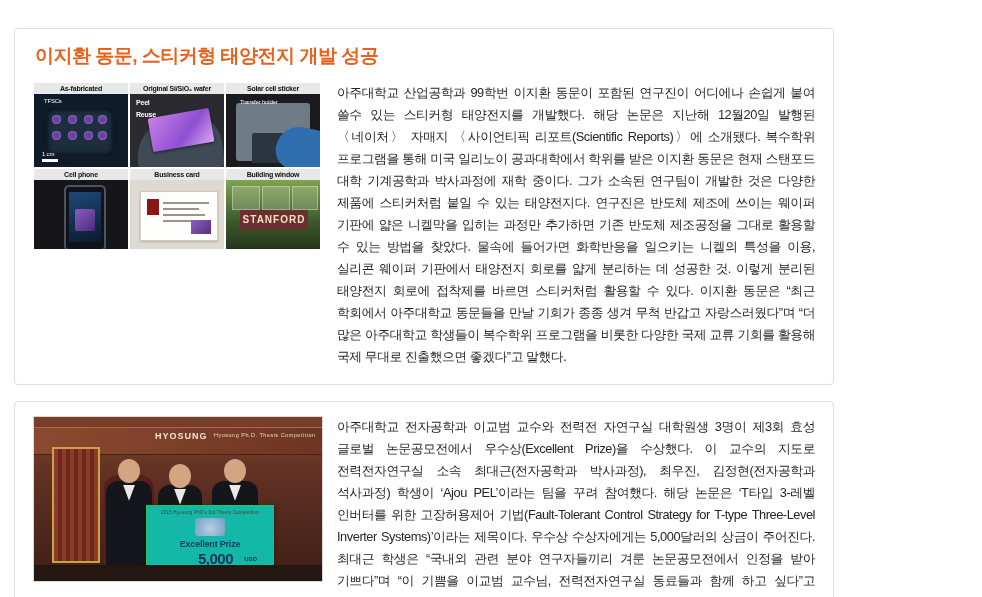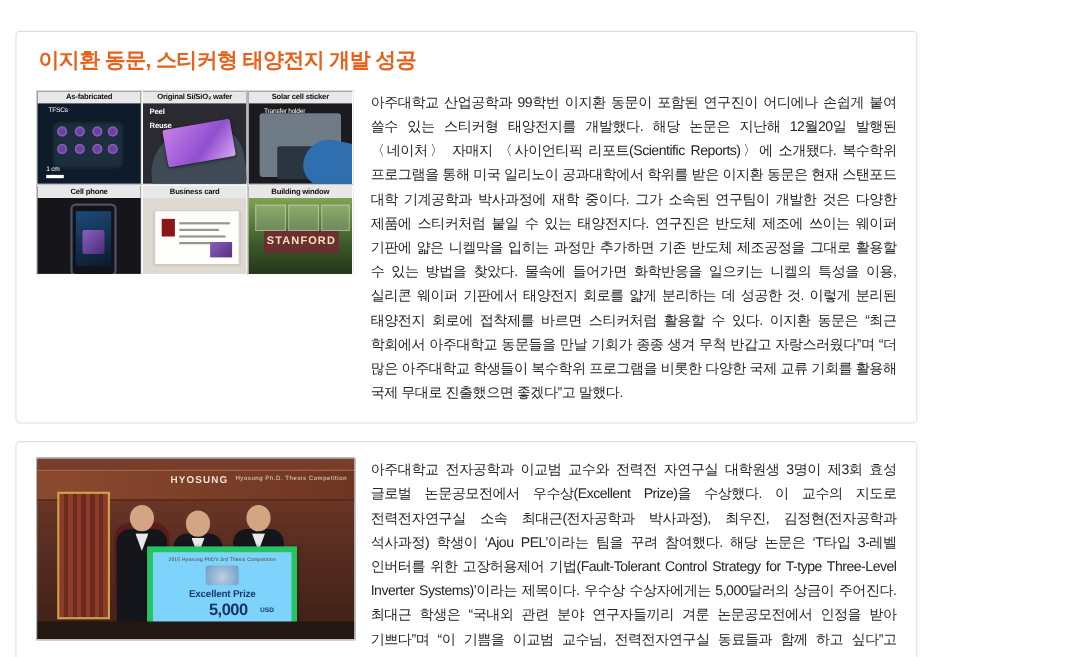--- a/index.html
+++ b/index.html
@@ -324,24 +324,24 @@
   }
   .robe {
     position: absolute;
     bottom: 14px; left: 70px;
     width: 50px; height: 92px;
     background: #5d1c1c;
     border-radius: 14px 14px 0 0;
   }
   .cheque {
     position: absolute;
-    left: 100px; bottom: 8px;
+    left: 112px; bottom: 8px;
     width: 126px; height: 66px;
-    background: #7dd3fc;
-    border: 5px solid #22c55e;
+    background: #14b8a6;
+    border: 1px solid #22c55e;
     box-shadow: 0 1px 4px rgba(0,0,0,.5);
   }
   .cheque-head {
     position: absolute;
     left: 0; right: 0; top: 4px;
     text-align: center;
     font-size: 4.5px;
     color: #4a4030;
     letter-spacing: .2px;
   }

